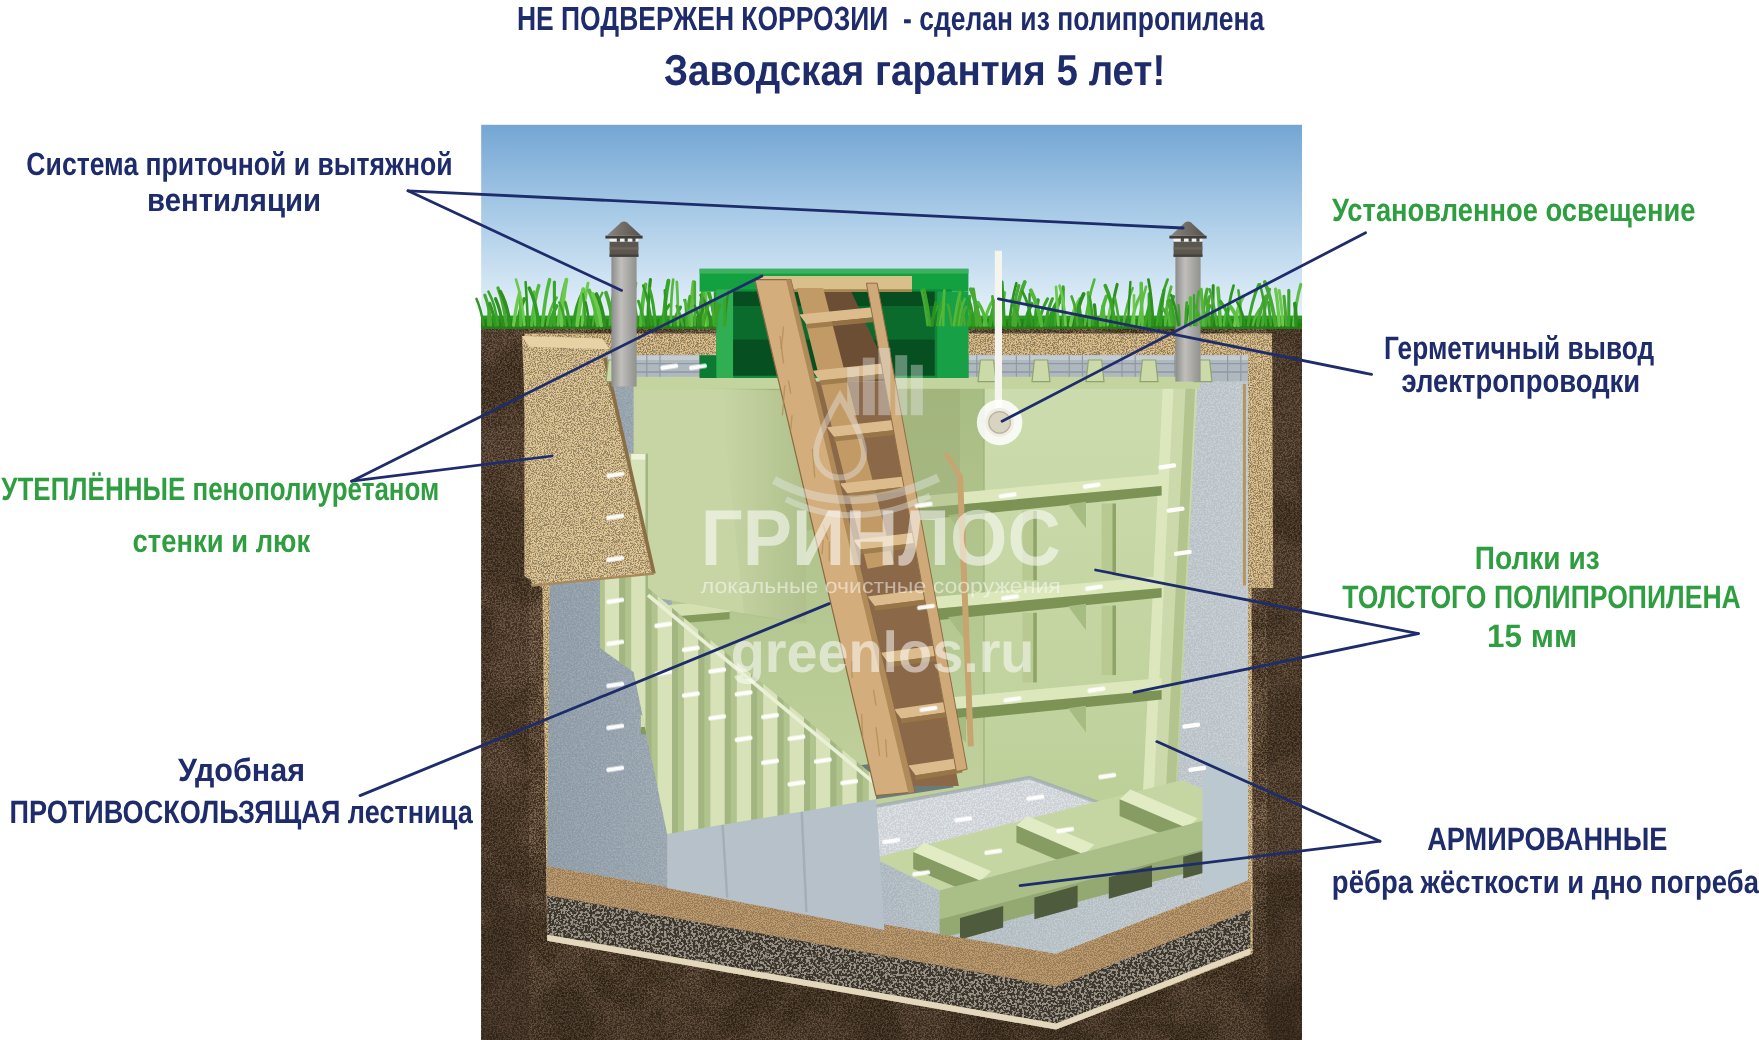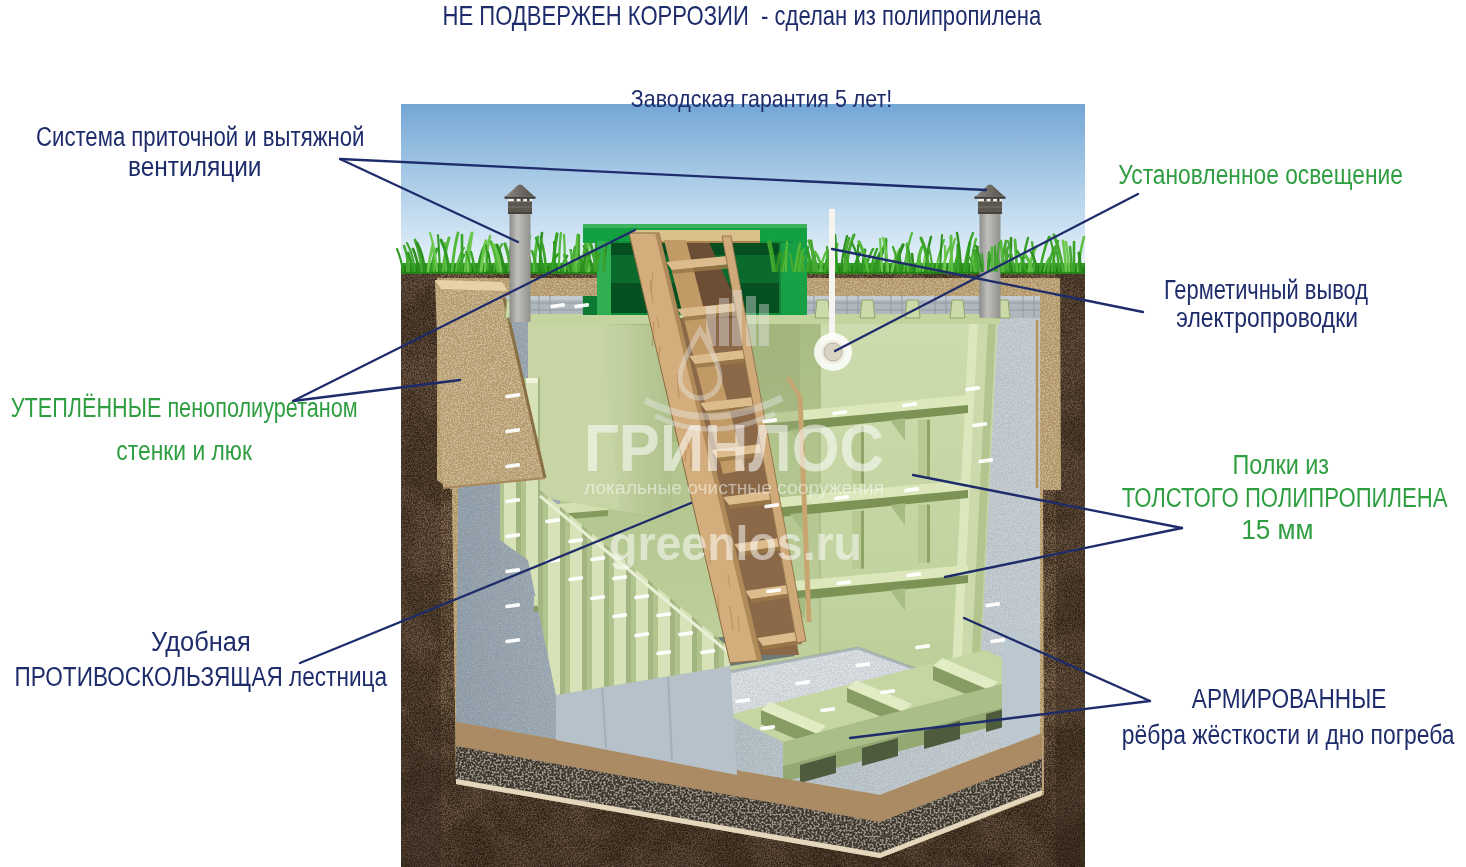--- a/index.html
+++ b/index.html
@@ -1,16 +1,16 @@
 <!DOCTYPE html>
 <html><head><meta charset="utf-8">
 <style>
 html,body{margin:0;padding:0;background:#ffffff;width:1466px;height:867px;overflow:hidden;}
 body{font-family:"Liberation Sans", sans-serif;position:relative;}
-.ln{position:absolute;width:900px;text-align:center;font-weight:normal;white-space:nowrap;line-height:27px;}
+.ln{position:absolute;width:900px;text-align:center;font-weight:bold;white-space:nowrap;line-height:27px;}
 .ln span{display:inline-block;transform-origin:50% 50%;}
 .navy{color:#1e2c6b;}
 .green{color:#2f9e41;}
 </style></head>
 <body>
 <svg width="1466" height="867" style="position:absolute;left:0;top:0">
 <defs>
 <linearGradient id="sky" x1="0" y1="0" x2="0" y2="1">
  <stop offset="0" stop-color="#74a6d4"></stop>
         <stop offset="0.45" stop-color="#a9cbe7"></stop>
@@ -655,21 +655,21 @@
 <line x1="300" y1="663" x2="691" y2="503"></line>
 <line x1="1138" y1="194" x2="835" y2="351"></line>
 <line x1="1143" y1="312" x2="832" y2="249"></line>
 <line x1="1182" y1="528" x2="913" y2="475"></line>
 <line x1="1182" y1="528" x2="945" y2="577"></line>
 <line x1="1150" y1="701" x2="964" y2="618"></line>
 <line x1="1150" y1="701" x2="850" y2="738"></line>
 </g>
 </svg>
 <div class="ln navy" style="left:292px;top:2px;font-size:28px;"><span style="transform:scaleX(0.788);">НЕ ПОДВЕРЖЕН КОРРОЗИИ&nbsp; - сделан из полипропилена</span></div>
-<div class="ln navy" style="left:312px;top:45px;font-size:24px;margin-top:40px;"><span style="transform:scaleX(0.892);">Заводская гарантия 5 лет!</span></div>
+<div class="ln navy" style="left:312px;top:45px;font-size:36px;"><span style="transform:scaleX(0.892);">Заводская гарантия 5 лет!</span></div>
 <div class="ln navy" style="left:-250px;top:124px;font-size:27px;"><span style="transform:scaleX(0.820);">Система приточной и вытяжной</span></div>
 <div class="ln navy" style="left:-255px;top:154px;font-size:27px;"><span style="transform:scaleX(0.906);">вентиляции</span></div>
 <div class="ln green" style="left:-266px;top:395px;font-size:27px;"><span style="transform:scaleX(0.802);">УТЕПЛЁННЫЕ пенополиуретаном</span></div>
 <div class="ln green" style="left:-266px;top:438px;font-size:27px;"><span style="transform:scaleX(0.846);">стенки и люк</span></div>
 <div class="ln navy" style="left:-249px;top:629px;font-size:27px;"><span style="transform:scaleX(0.942);">Удобная</span></div>
 <div class="ln navy" style="left:-249px;top:664px;font-size:27px;"><span style="transform:scaleX(0.836);">ПРОТИВОСКОЛЬЗЯЩАЯ лестница</span></div>
 <div class="ln green" style="left:811px;top:162px;font-size:27px;"><span style="transform:scaleX(0.844);">Установленное освещение</span></div>
 <div class="ln navy" style="left:816px;top:277px;font-size:27px;"><span style="transform:scaleX(0.810);">Герметичный вывод</span></div>
 <div class="ln navy" style="left:817px;top:305px;font-size:27px;"><span style="transform:scaleX(0.848);">электропроводки</span></div>
 <div class="ln green" style="left:831px;top:452px;font-size:27px;"><span style="transform:scaleX(0.867);">Полки из</span></div>

